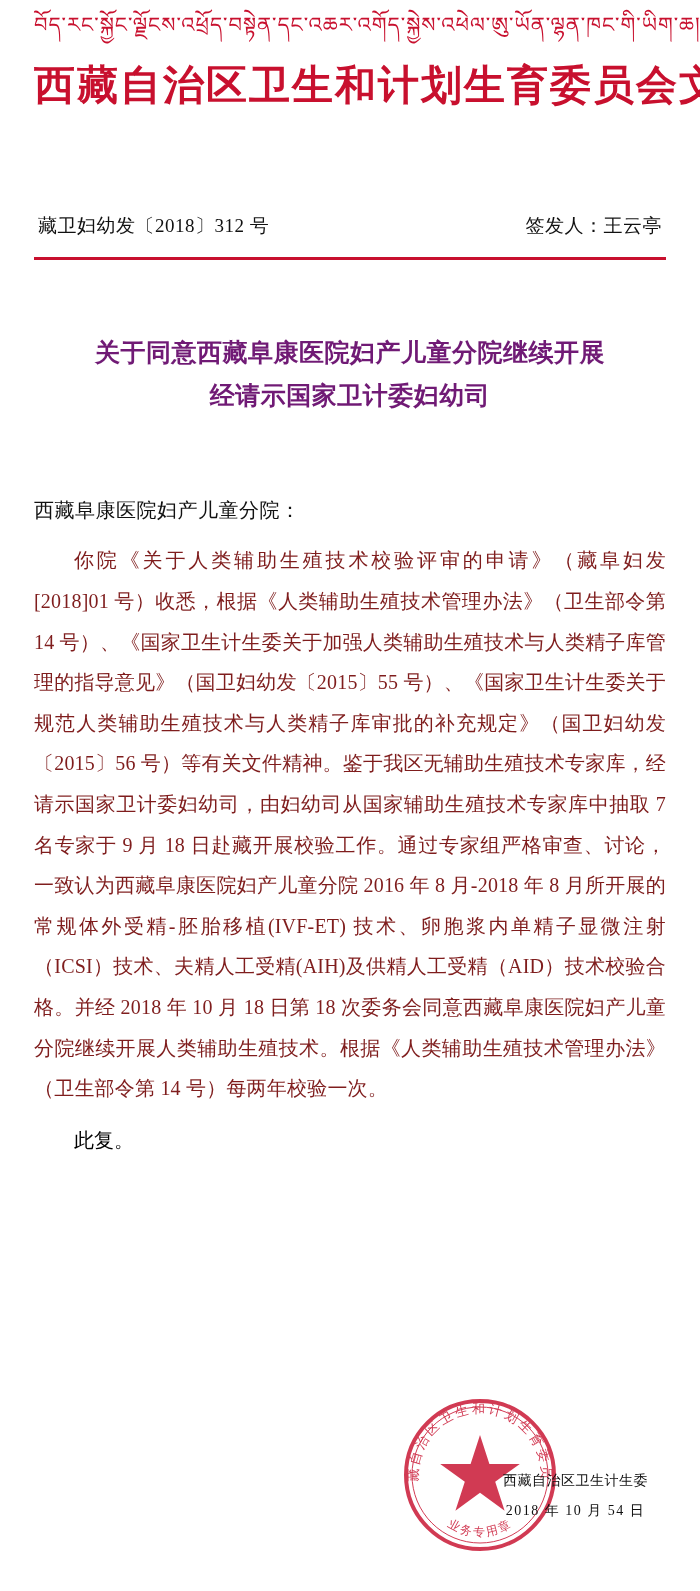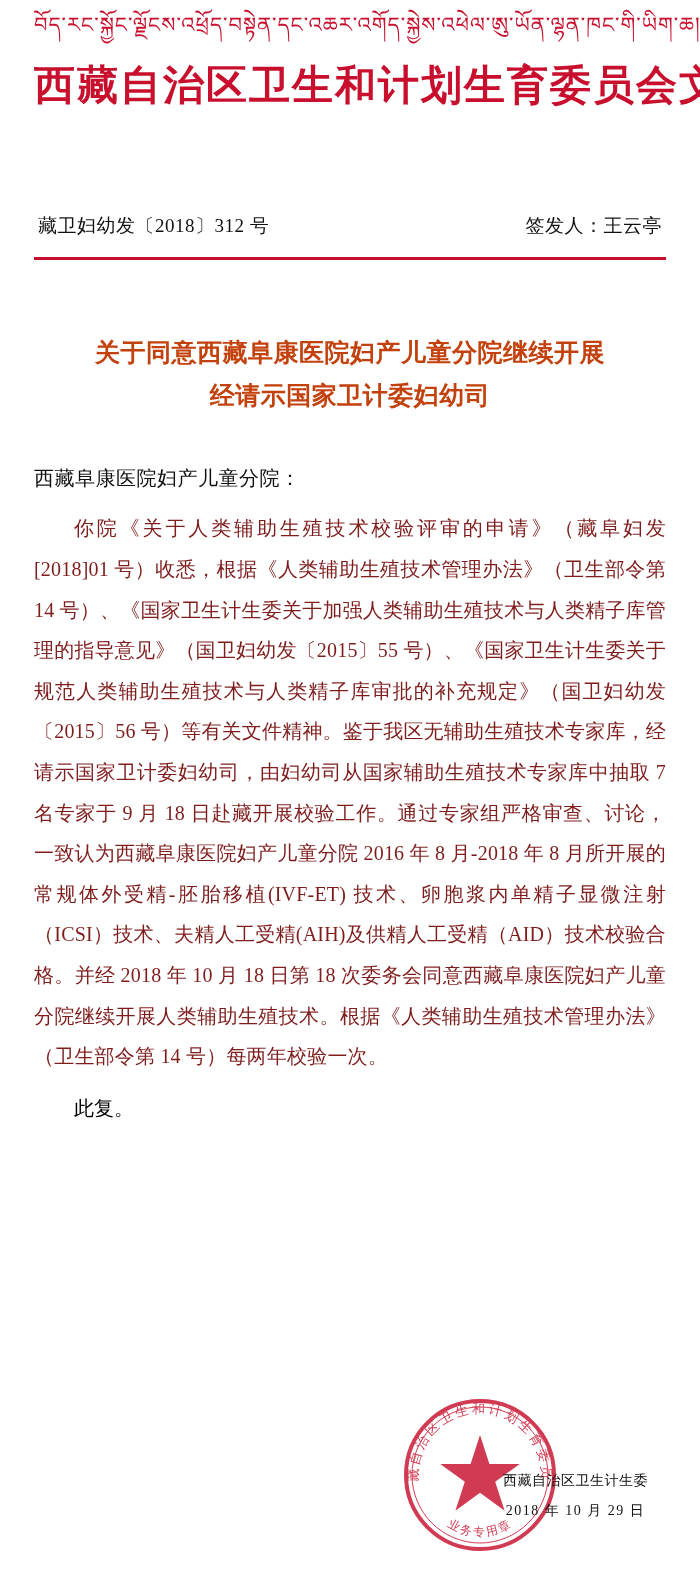--- a/index.html
+++ b/index.html
@@ -68,26 +68,26 @@
   }
 
   
   .subject {
     margin-top: 72px;
     text-align: center;
     font-size: 25px;
     font-weight: bold;
     line-height: 1.7;
     letter-spacing: 0.5px;
-    color: #c2410c;
+    color: #701a75;
   }
 
   
   .addressee {
-    margin-top: 48px;
+    margin-top: 80px;
     font-size: 20px;
     letter-spacing: 0.5px;
     color: #111;
   }
   .body-text {
     margin-top: 16px;
     font-size: 20px;
     line-height: 2.03;
     text-align: justify;
     text-justify: inter-ideograph;
@@ -174,16 +174,16 @@
       </text>
       <text fill="#c8102e" font-size="12" font-family="'Liberation Serif', serif" letter-spacing="2">
         <textPath href="#ringbot" startOffset="50%" text-anchor="middle">业务专用章</textPath>
       </text>
       <polygon fill="#c8102e" points="84,44 93.4,72.9 123.8,72.9 99.2,90.8 108.6,119.7 84,101.8 59.4,119.7 68.8,90.8 44.2,72.9 74.6,72.9"></polygon>
     </svg>
   </div>
 
   <div class="sign-block">
     <div>西藏自治区卫生计生委</div>
-    <div class="sign-date">2018 年 10 月 29 日</div>
+    <div class="sign-date">2018 年 10 月 54 日</div>
   </div>
 
 </div>
 
 </body></html>

